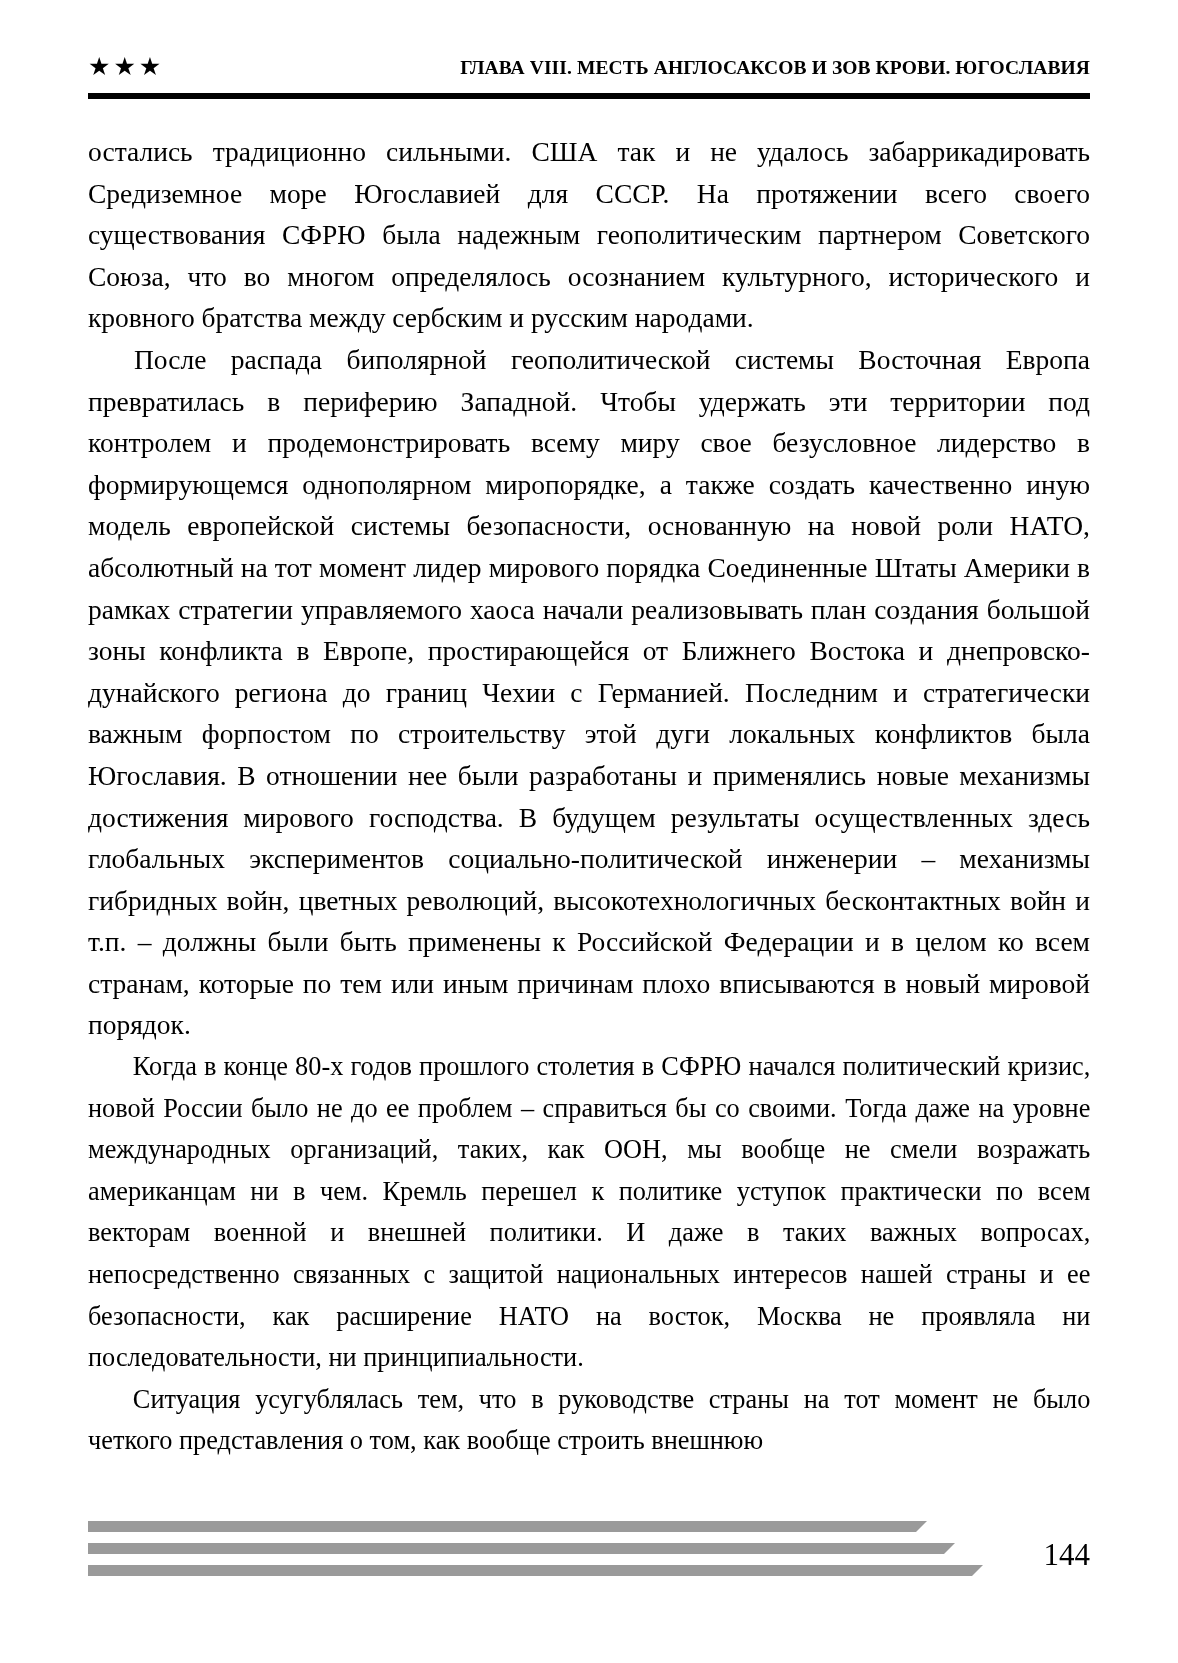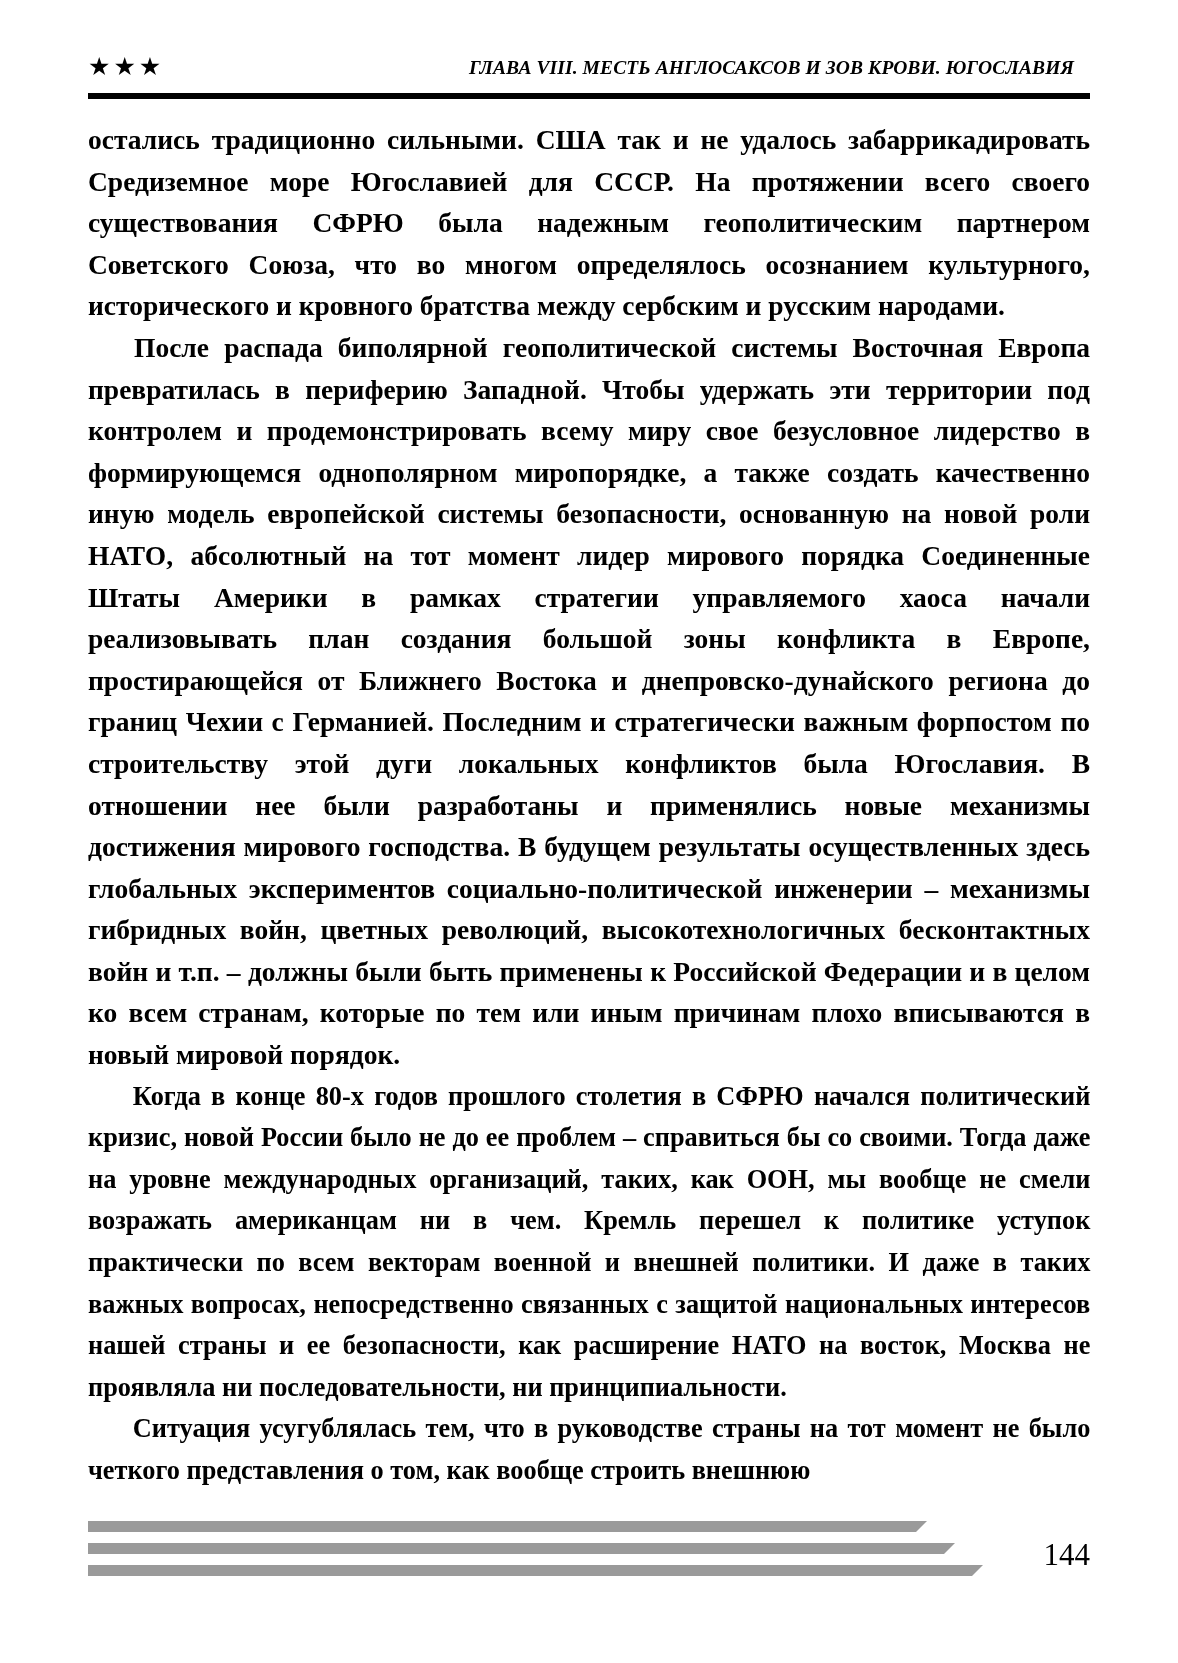--- a/index.html
+++ b/index.html
@@ -30,23 +30,22 @@
     left: 0;
     top: 0;
     font-size: 25px;
     line-height: 30px;
     letter-spacing: 3px;
     color: #000;
     white-space: nowrap;
   }
   .running-title {
     position: absolute;
-    right: 16px;
+    right: 0;
     top: 4px;
-    font-style: italic;
     font-weight: bold;
     font-size: 19.5px;
     line-height: 24px;
     letter-spacing: 0.1px;
     white-space: nowrap;
     text-align: right;
   }
   .header-rule {
     position: absolute;
     left: 88px;
@@ -55,23 +54,22 @@
     height: 4px;
     background: #000;
     border-top: 1px solid #000;
     border-bottom: 1px solid #000;
   }
 
   
   .body-col {
     position: absolute;
     left: 88px;
-    top: 119px;
+    top: 131px;
     width: 1002px;
-    font-weight: bold;
   }
   p.para {
     margin: 0;
     text-align: justify;
     text-justify: inter-word;
     font-size: 27.5px;
     line-height: 41.6px;
     hyphens: manual;
     -webkit-hyphens: manual;
   }

